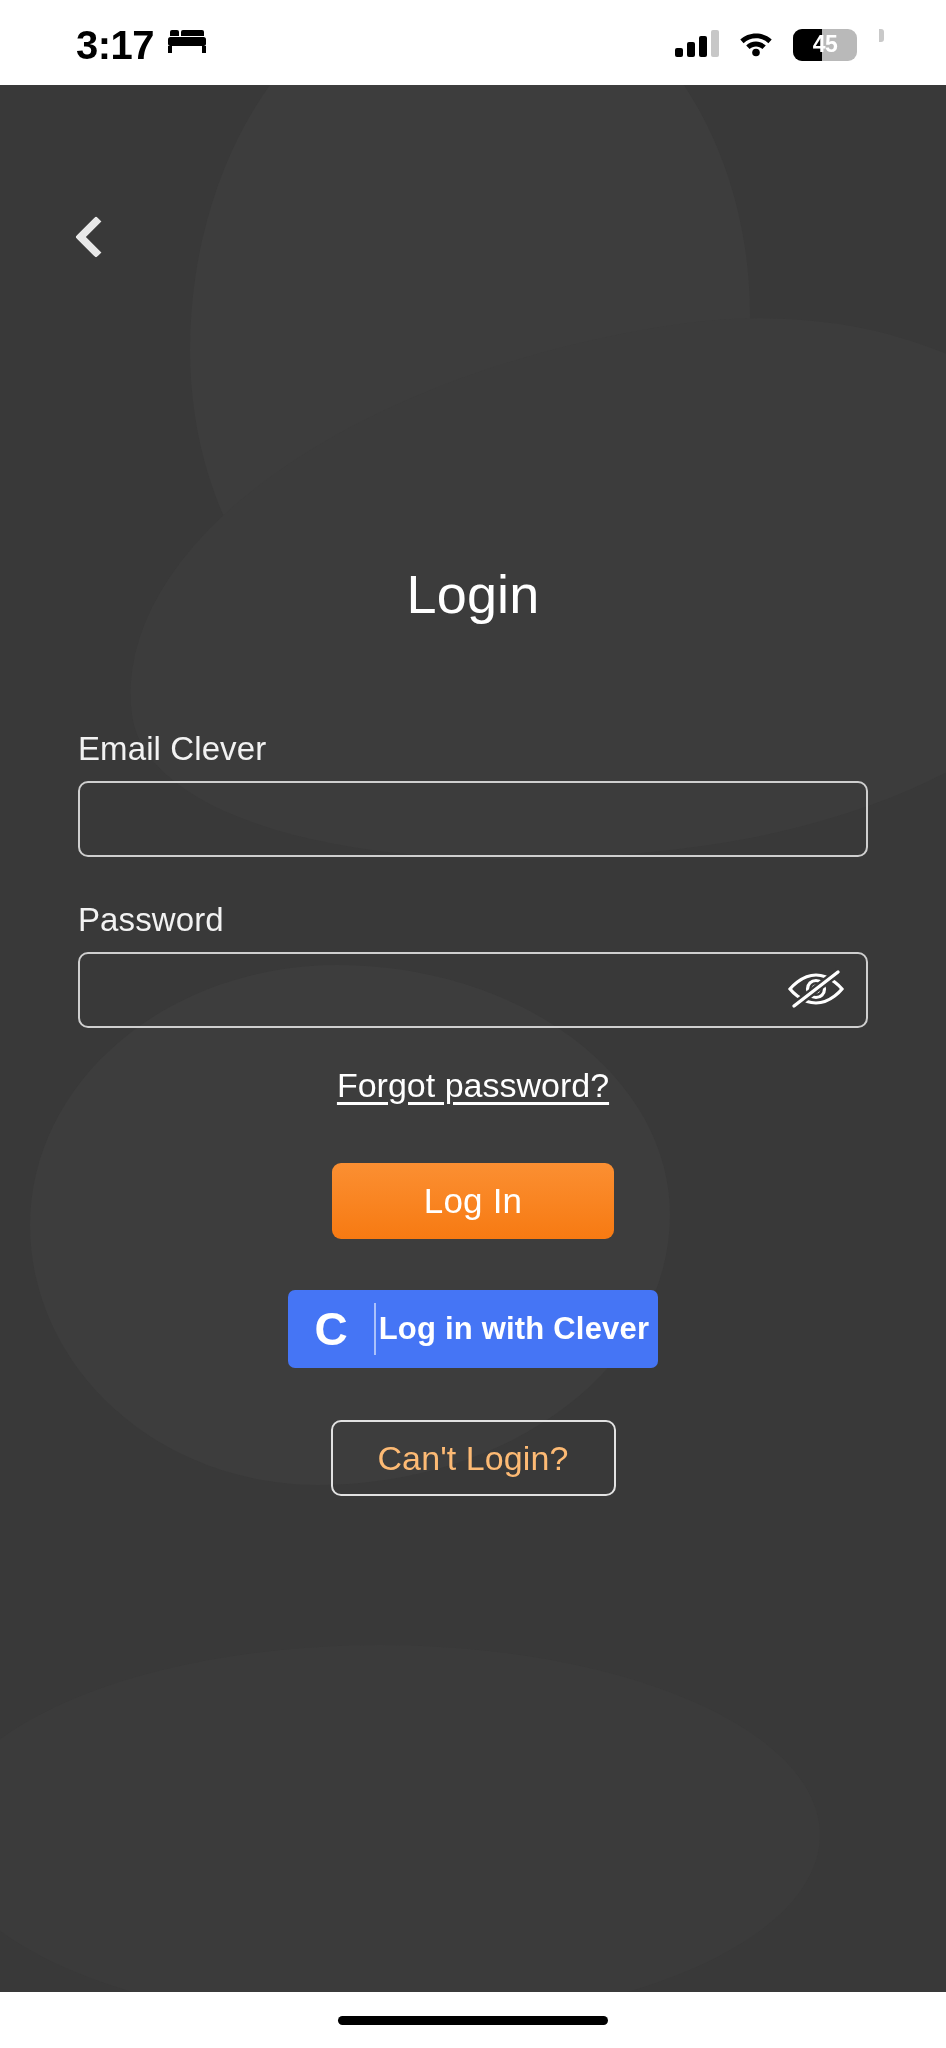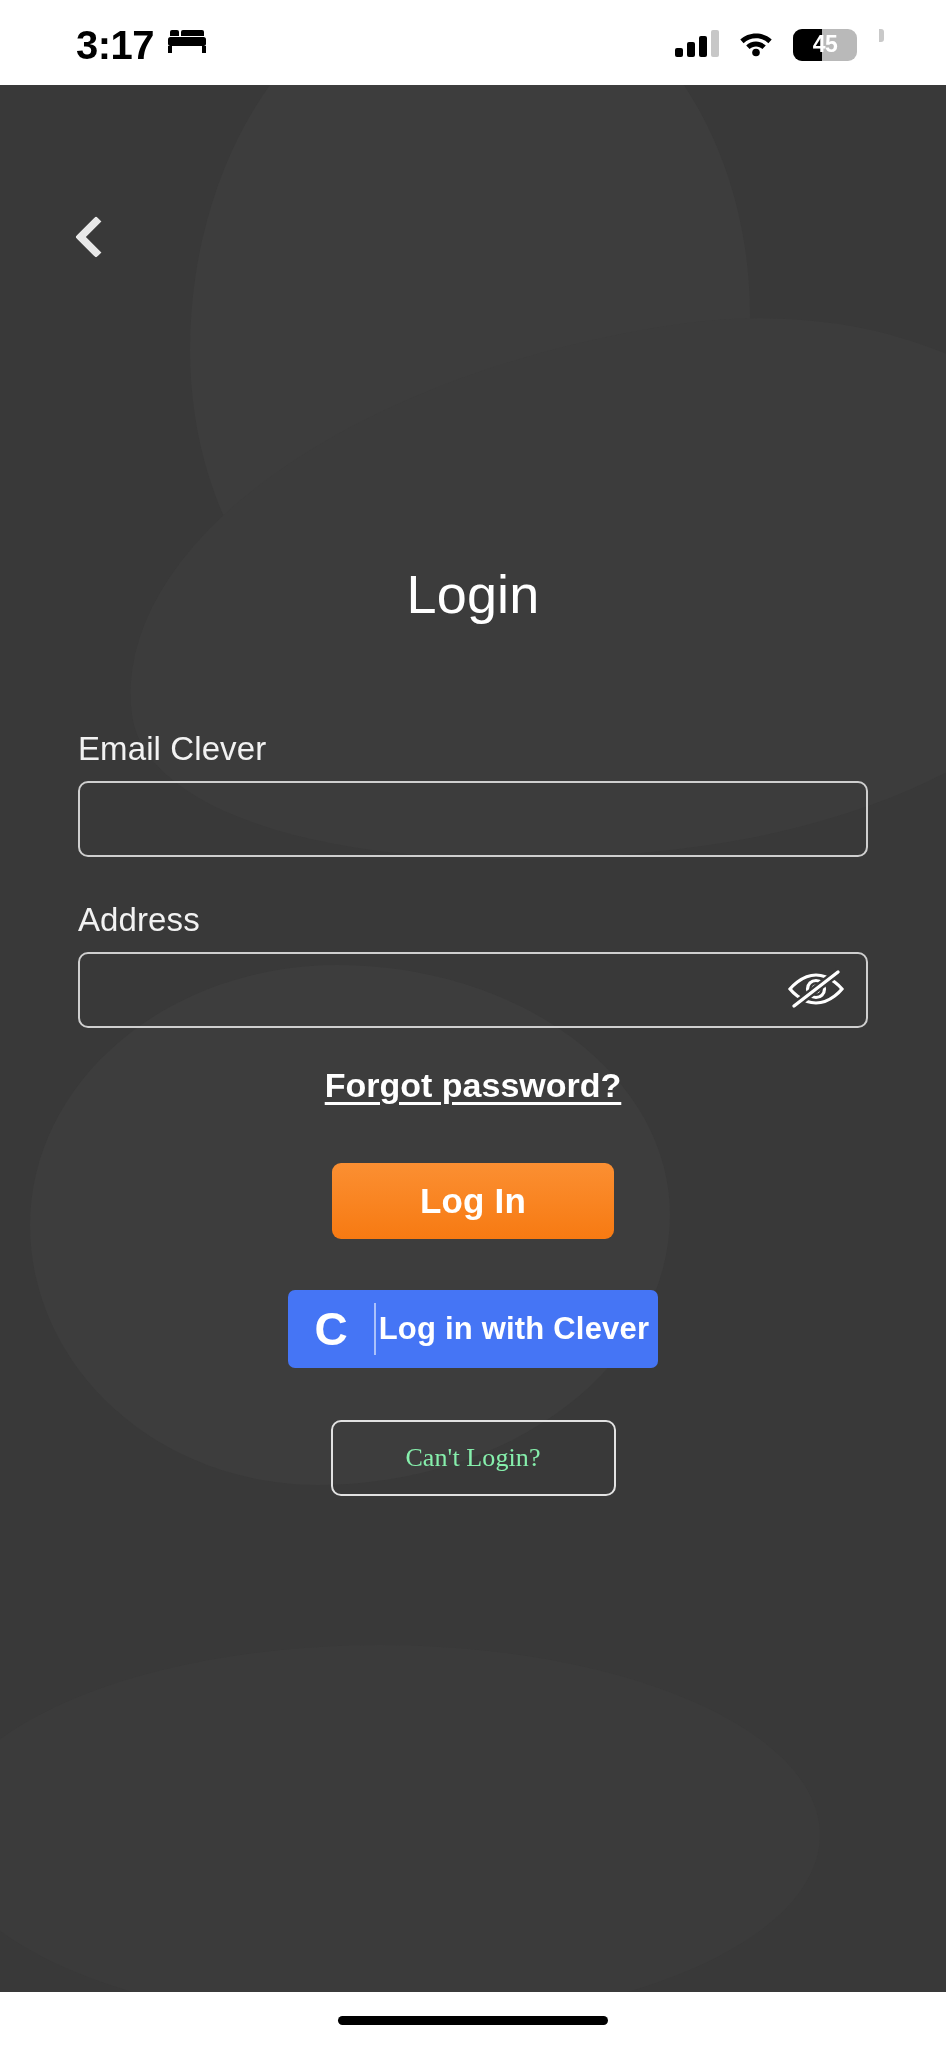--- a/index.html
+++ b/index.html
@@ -226,42 +226,41 @@
     justify-content: center;
     background: transparent;
     border: none;
     cursor: pointer;
     padding: 0;
   }
 
   .forgot-row {
     margin-top: 38px;
     text-align: center;
-    font-weight: bold;
   }
   .forgot-link {
     font-size: 34px;
     color: #ffffff;
     text-decoration: underline;
     text-underline-offset: 5px;
     cursor: pointer;
   }
 
   .login-btn {
     display: block;
     margin: 58px auto 0 auto;
     width: 282px;
     height: 76px;
     border: none;
     border-radius: 9px;
     background: linear-gradient(180deg, #fb8f32 0%, #f77a12 100%);
     color: #ffffff;
     font-family: "Liberation Sans", sans-serif;
     font-size: 35px;
-    font-weight: 700;
+    font-weight: 400;
     cursor: pointer;
     letter-spacing: 0.2px;
   }
 
   .clever-btn {
     display: flex;
     align-items: center;
     margin: 51px auto 0 auto;
     width: 370px;
     height: 78px;
@@ -317,23 +316,23 @@
   }
 
   .cant-login-btn {
     display: block;
     margin: 52px auto 0 auto;
     width: 285px;
     height: 76px;
     border: 2px solid #e2e2e2;
     border-radius: 10px;
     background: transparent;
-    color: #86efac;
-    font-family: Liberation Serif, serif;
-    font-size: 26px;
+    color: #fdba74;
+    font-family: Liberation Sans, sans-serif;
+    font-size: 34px;
     cursor: pointer;
     letter-spacing: 0.1px;
   }
 
   
   .home-bar-area {
     flex: 0 0 56px;
     background: #ffffff;
     display: flex;
     align-items: center;
@@ -401,21 +400,21 @@
 
       <div class="page-title">Login</div>
 
       <div class="form">
 
         <div class="field-label">Email Clever</div>
         <input class="text-input" type="email" value="" placeholder="" style="">
 
         <div class="field-gap"></div>
 
-        <div class="field-label">Address</div>
+        <div class="field-label">Password</div>
         <div class="pw-wrap">
           <input class="text-input" type="password" value="" placeholder="" style="">
           <button class="eye-btn">
             <span>
               <svg width="62" height="44" viewBox="0 0 62 44" aria-hidden="true">
                 <path d="M31 8C16 8 5 22 5 22s11 14 26 14 26-14 26-14S46 8 31 8z" fill="none" stroke="#ffffff" stroke-width="3.2"></path>
                 <circle cx="31" cy="22" r="8.5" fill="none" stroke="#ffffff" stroke-width="3.2"></circle>
                 <circle cx="31" cy="22" r="4.6" fill="#ffffff"></circle>
                 <line x1="9" y1="39" x2="53" y2="5" stroke="#393939" stroke-width="8"></line>
                 <line x1="9" y1="39" x2="53" y2="5" stroke="#ffffff" stroke-width="3.4" stroke-linecap="round"></line>

